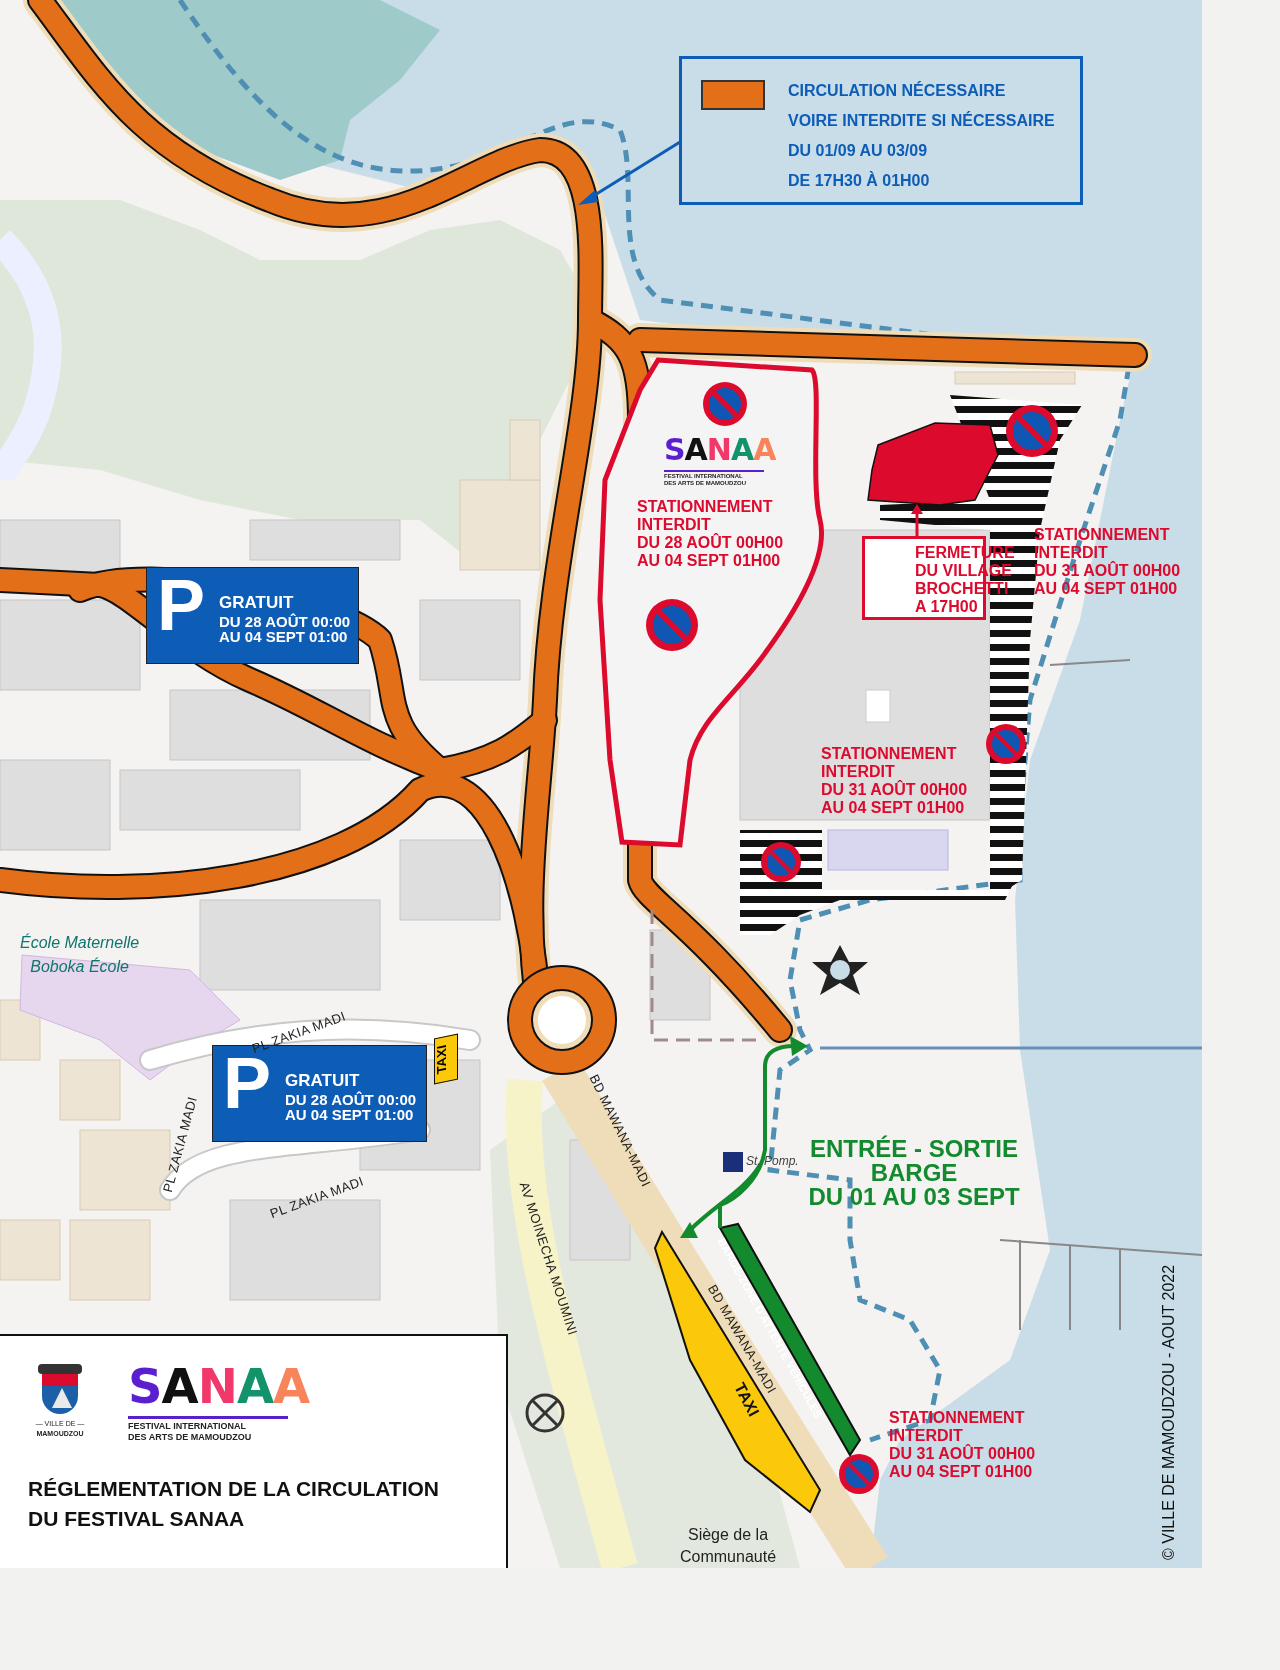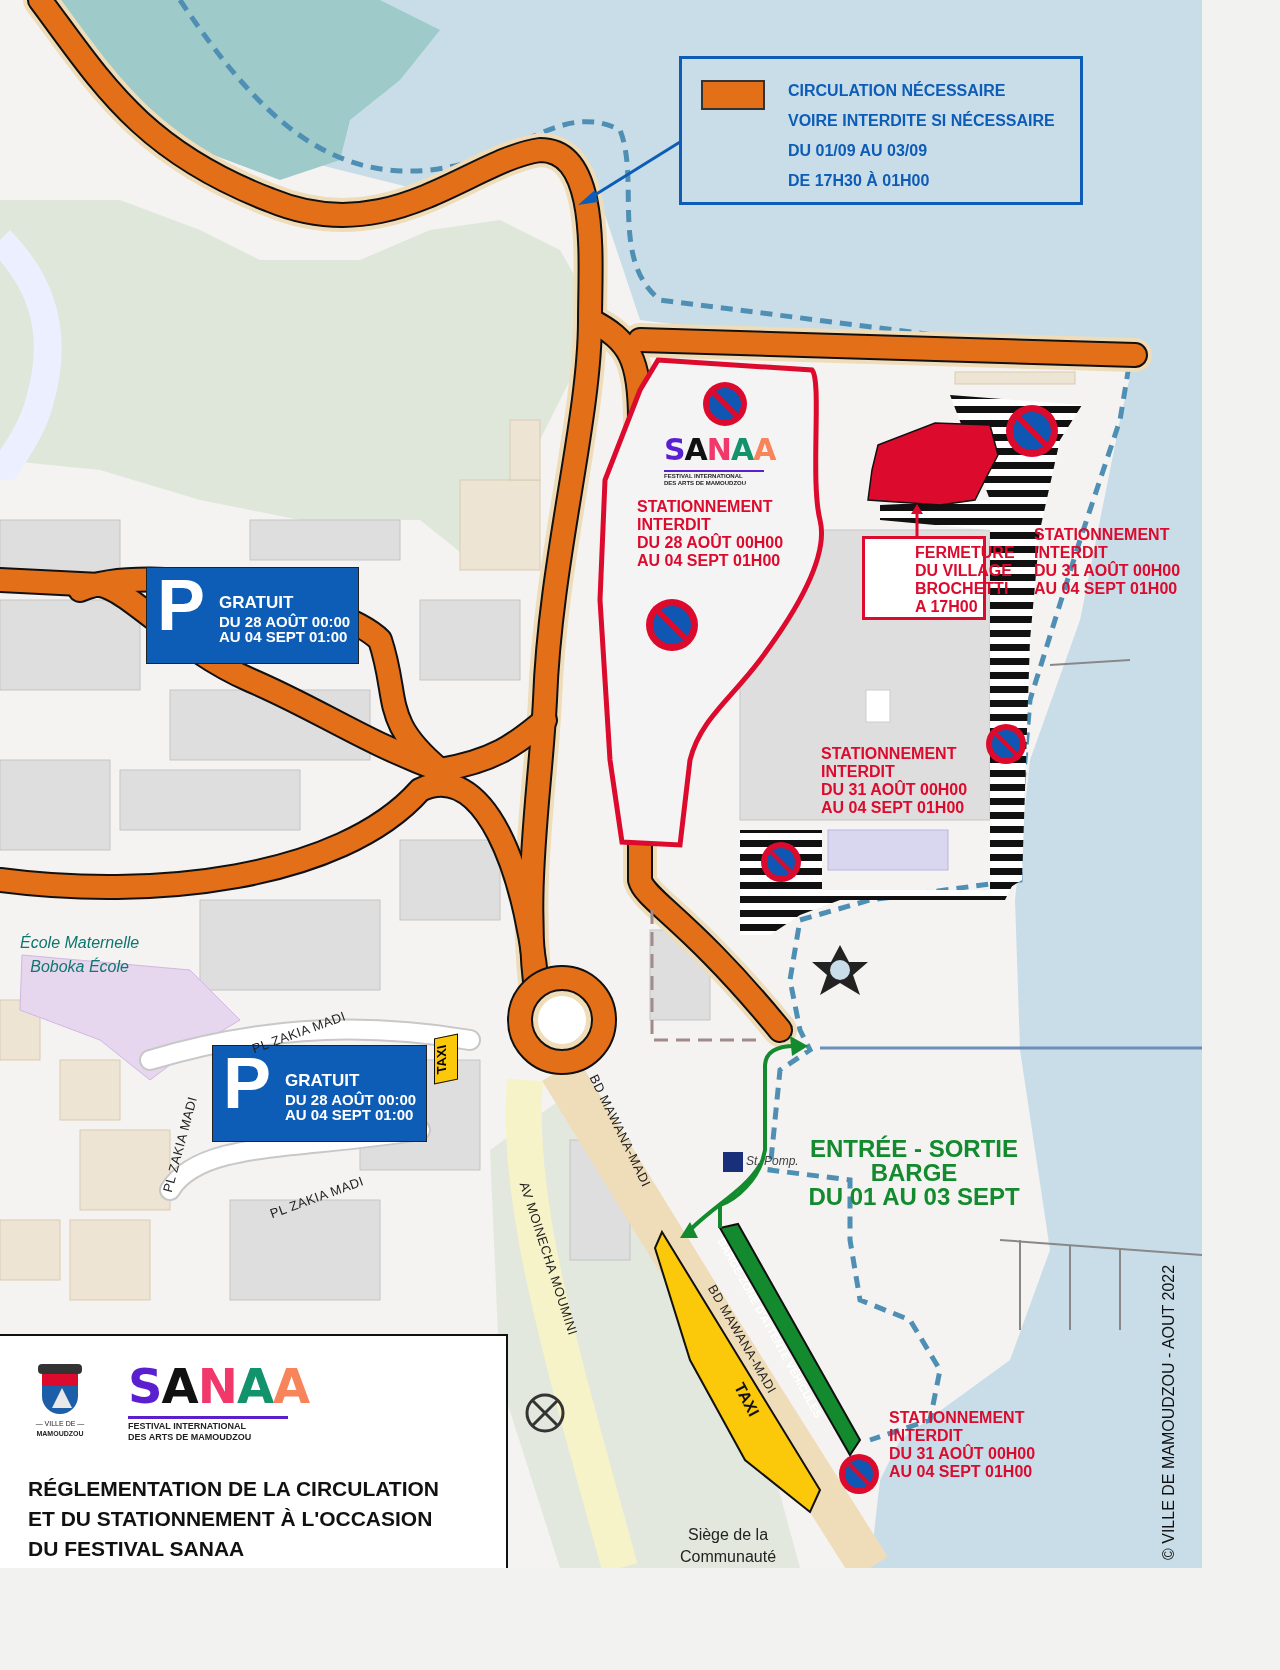--- a/index.html
+++ b/index.html
@@ -321,18 +321,17 @@
       <span style="color:#5a1fcf">S</span><span style="color:#111">A</span><span style="color:#f0386b">N</span><span style="color:#13936b">A</span><span style="color:#f7845a">A</span>
     </div>
     <div style="position:absolute; left:0; top:52px; width:160px; height:3px; background:#5a1fcf;"></div>
     <div class="sanaa-sub" style="left:0; top:57px;">
       <div>FESTIVAL INTERNATIONAL</div>
       <div>DES ARTS DE MAMOUDZOU</div>
     </div>
   </div>
   <div class="title-text">
     <div>RÉGLEMENTATION DE LA CIRCULATION</div>
-    <div>ET DU STATIONNEMENT À L'OCCASION</div>
     <div>DU FESTIVAL SANAA</div>
   </div>
 </div>
 
 <div class="copyright">© VILLE DE MAMOUDZOU - AOUT 2022</div>
 
 </body></html>

